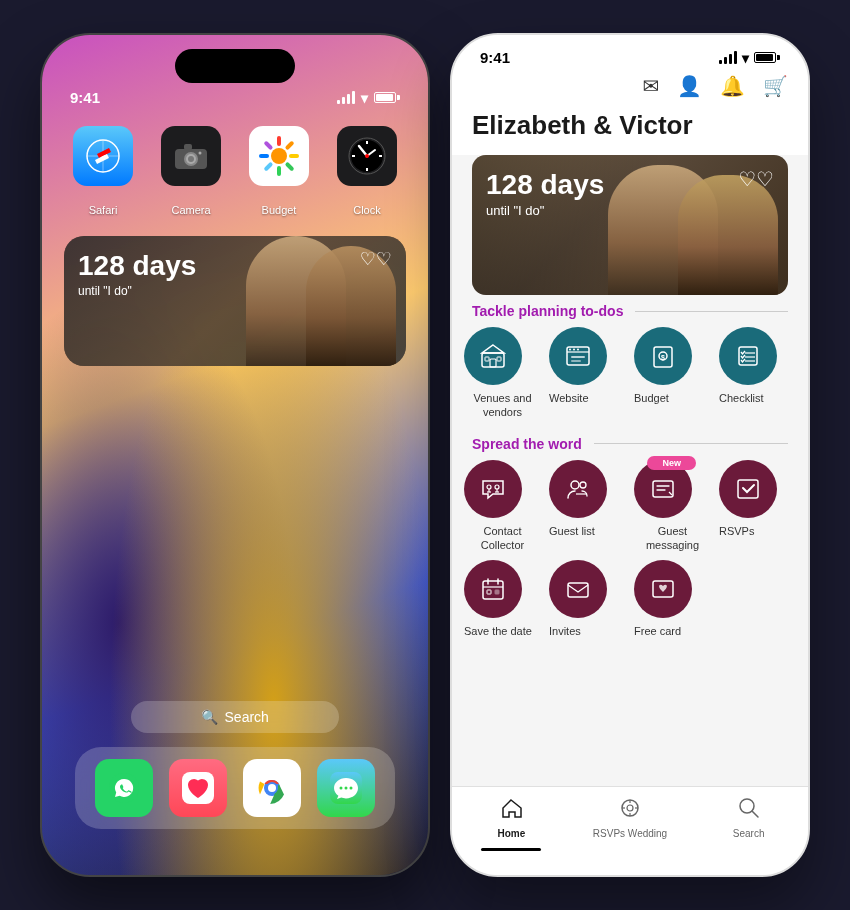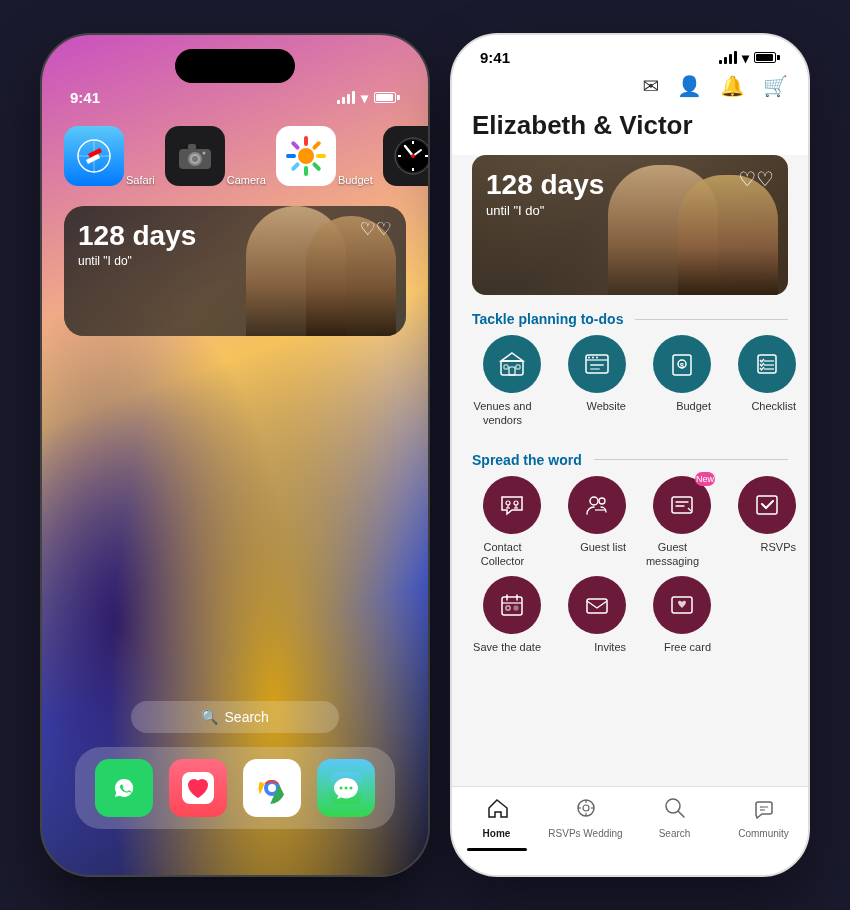--- a/index.html
+++ b/index.html
@@ -72,23 +72,23 @@
 
     
     .app-grid {
       display: grid;
       grid-template-columns: repeat(4, 1fr);
       gap: 10px;
       padding: 20px 22px 10px;
     }
     .app-item {
       display: flex;
-      flex-direction: row;
-      align-items: flex-end;
-      gap: 2px;
+      flex-direction: column;
+      align-items: center;
+      gap: 18px;
     }
     .app-icon {
       width: 60px;
       height: 60px;
       border-radius: 14px;
       display: flex;
       align-items: center;
       justify-content: center;
       font-size: 28px;
       overflow: hidden;
@@ -307,42 +307,42 @@
       flex: 1;
       overflow: hidden;
       background: #f5f5f5;
     }
 
     
     .section-header {
       display: flex;
       align-items: center;
       gap: 12px;
-      padding: 16px 20px 8px;
+      padding: 8px 20px 8px;
       font-size: 14px;
       font-weight: 600;
-      color: #0369a1;
+      color: #a21caf;
     }
     .section-line {
       flex: 1;
       height: 1px;
       background: #ccc;
     }
 
     
     .feature-grid {
       display: grid;
       grid-template-columns: repeat(4, 1fr);
       gap: 8px;
       padding: 0 12px 8px;
     }
     .feature-item {
       display: flex;
       flex-direction: column;
-      align-items: flex-end;
+      align-items: flex-start;
       gap: 6px;
       cursor: pointer;
     }
     .feature-circle {
       width: 58px;
       height: 58px;
       border-radius: 50%;
       display: flex;
       align-items: center;
       justify-content: center;
@@ -358,23 +358,23 @@
       line-height: 1.3;
     }
 
     .new-badge {
       position: absolute;
       top: -4px;
       right: -4px;
       background: #ec4899;
       color: #fff;
       font-size: 9px;
-      padding: 2px 1px;
+      padding: 2px 15px;
       border-radius: 8px;
-      font-weight: 400;
+      font-weight: 700;
     }
 
     
     .bottom-nav {
       background: #fff;
       border-top: 1px solid #e0e0e0;
       display: flex;
       padding: 10px 0 24px;
       flex-shrink: 0;
     }
@@ -798,24 +798,14 @@
     </div>
     <div class="nav-item">
       <span class="nav-icon" style="color:#666;">
         <svg width="22" height="22" viewBox="0 0 22 22" fill="none">
           <circle cx="9" cy="9" r="7" stroke="#666" stroke-width="1.5"></circle>
           <line x1="14" y1="14" x2="20" y2="20" stroke="#666" stroke-width="1.5" stroke-linecap="round"></line>
         </svg>
       </span>
       <span class="nav-label">Search</span>
     </div>
-    <div class="nav-item">
-      <span class="nav-icon" style="color:#666;">
-        <svg width="22" height="22" viewBox="0 0 22 22" fill="none">
-          <path d="M3 18 V7 a2 2 0 0 1 2-2 h12 a2 2 0 0 1 2 2 v8 a2 2 0 0 1-2 2 H9 L4 21 Z" stroke="#666" stroke-width="1.5" fill="none"></path>
-          <line x1="7" y1="10" x2="15" y2="10" stroke="#666" stroke-width="1.2"></line>
-          <line x1="7" y1="13" x2="12" y2="13" stroke="#666" stroke-width="1.2"></line>
-        </svg>
-      </span>
-      <span class="nav-label">Community</span>
-    </div>
   </div>
 </div>
 
 </body></html>

